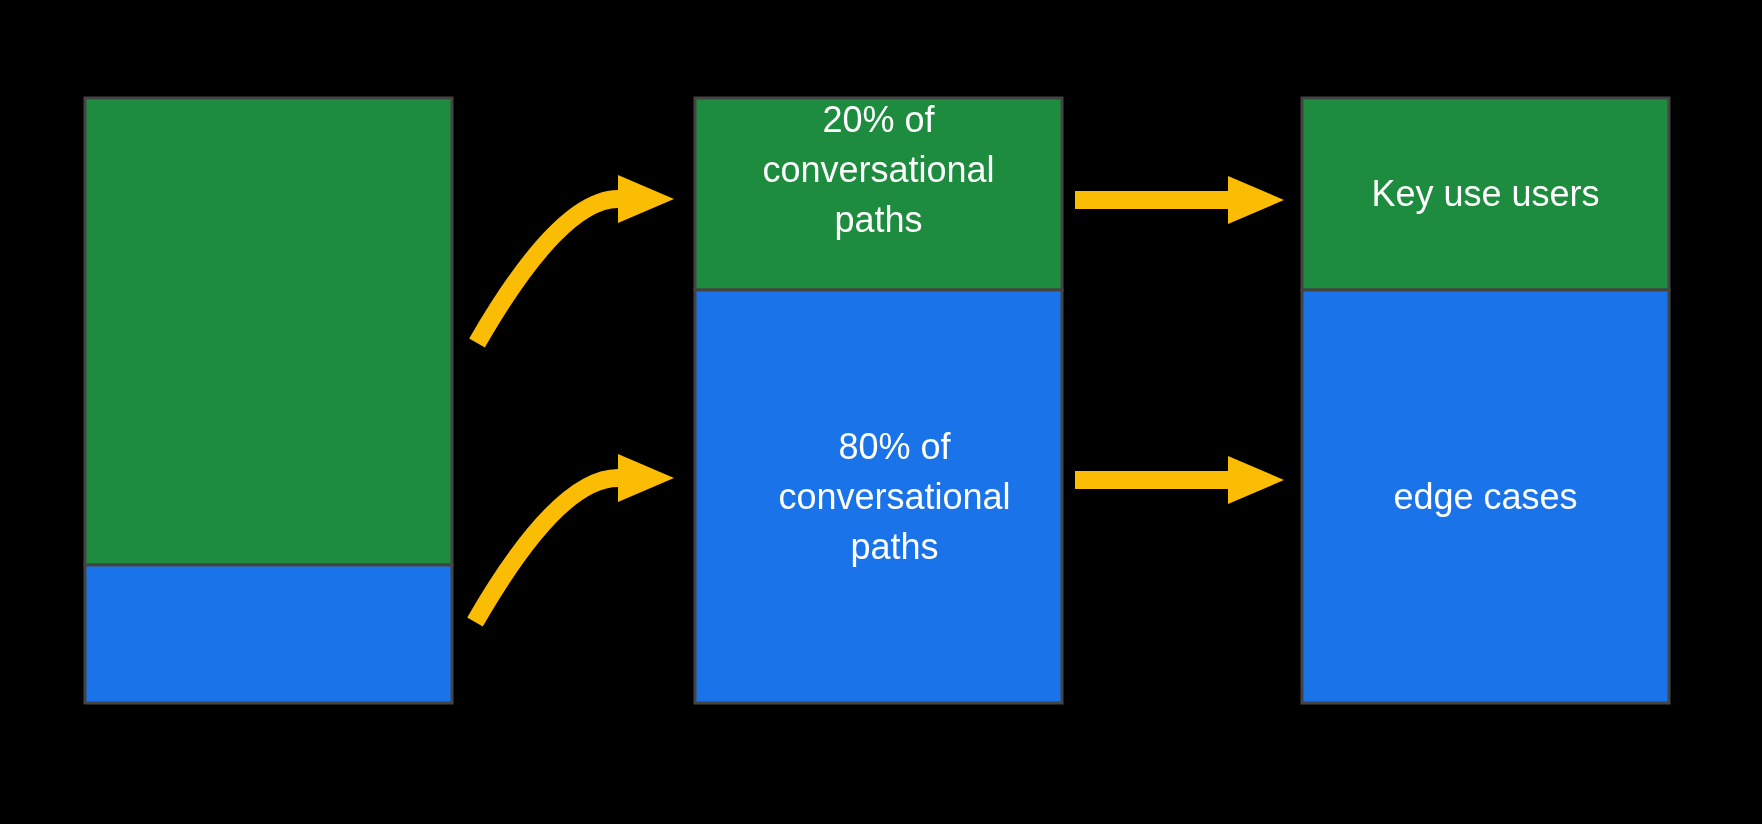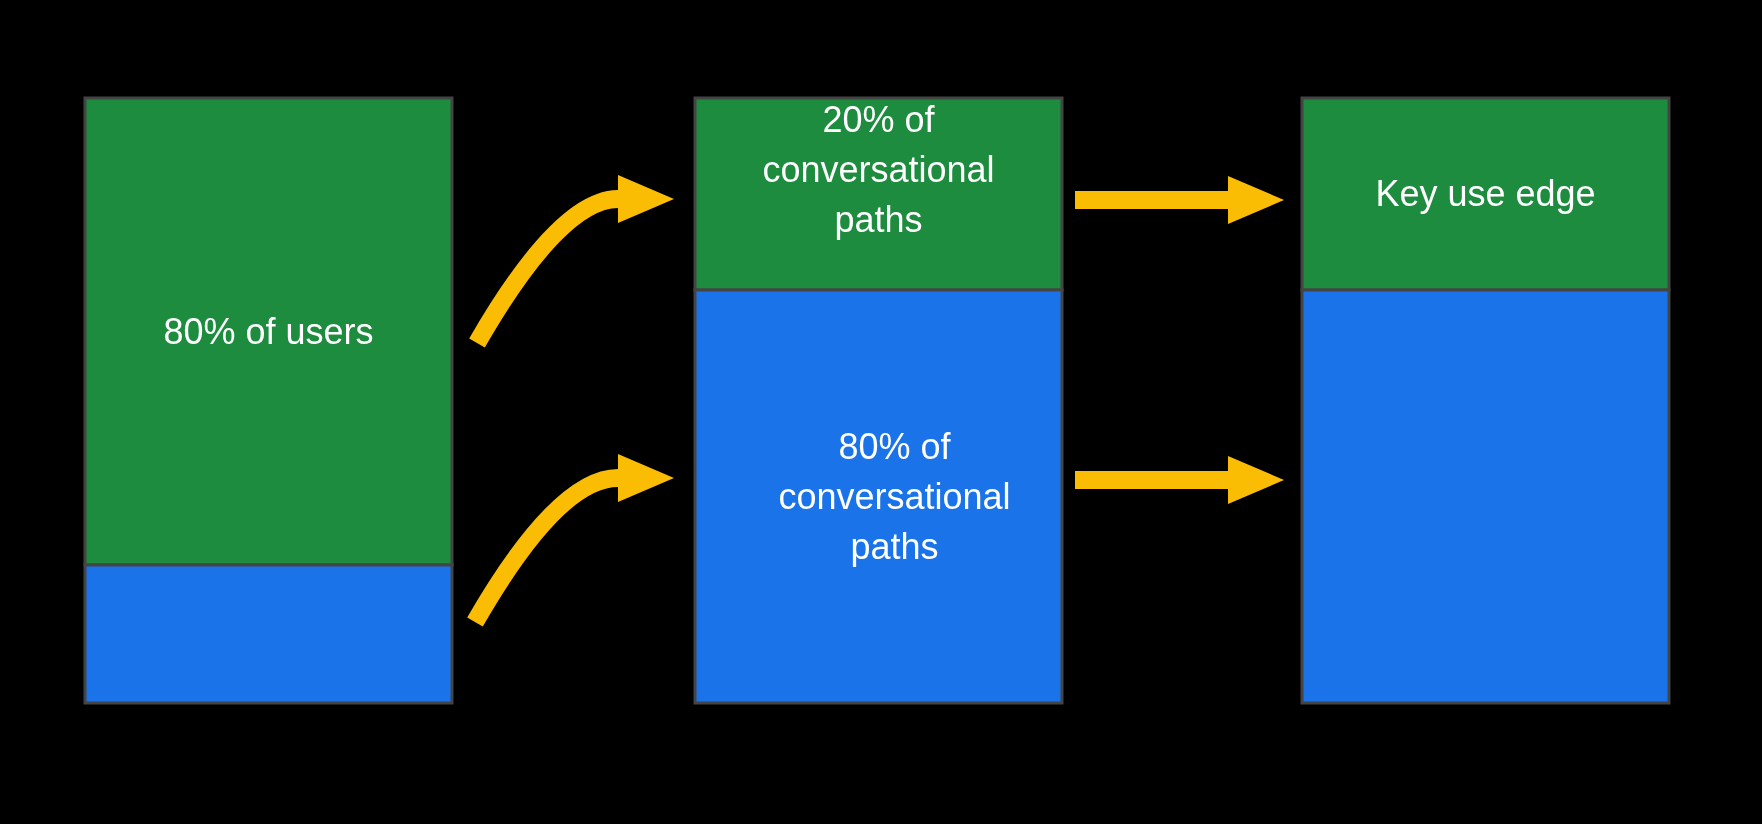--- a/index.html
+++ b/index.html
@@ -84,37 +84,35 @@
       <polygon points="1228,176 1284,200 1228,224" fill="#FBBC04"></polygon>
     </g>
 
     <g>
       <path class="arrow-shaft" d="M 1075,480 L 1228,480" stroke="#FBBC04"></path>
       <polygon points="1228,456 1284,480 1228,504" fill="#FBBC04"></polygon>
     </g>
 
   </svg>
 
-  <div class="label-box" style="left:85px; top:98px; width:367px; height:467px;">
-    <div class="label-line">80% of users</div>
-  </div>
 
 
   <div class="label-box" style="left:695px; top:98px; width:367px; height:144px;">
     <div class="label-line">20% of</div>
     <div class="label-line">conversational</div>
     <div class="label-line">paths</div>
   </div>
 
   <div class="label-box" style="left:695px; top:290px; width:399px; height:413px;">
     <div class="label-line">80% of</div>
     <div class="label-line">conversational</div>
     <div class="label-line">paths</div>
   </div>
 
   <div class="label-box" style="left:1302px; top:98px; width:367px; height:192px;">
-    <div class="label-line">Key use edge</div>
+    <div class="label-line">Key use users</div>
   </div>
 
   <div class="label-box" style="left:1302px; top:290px; width:367px; height:413px;">
+    <div class="label-line">edge cases</div>
   </div>
 
 </div>
 
 </body></html>

